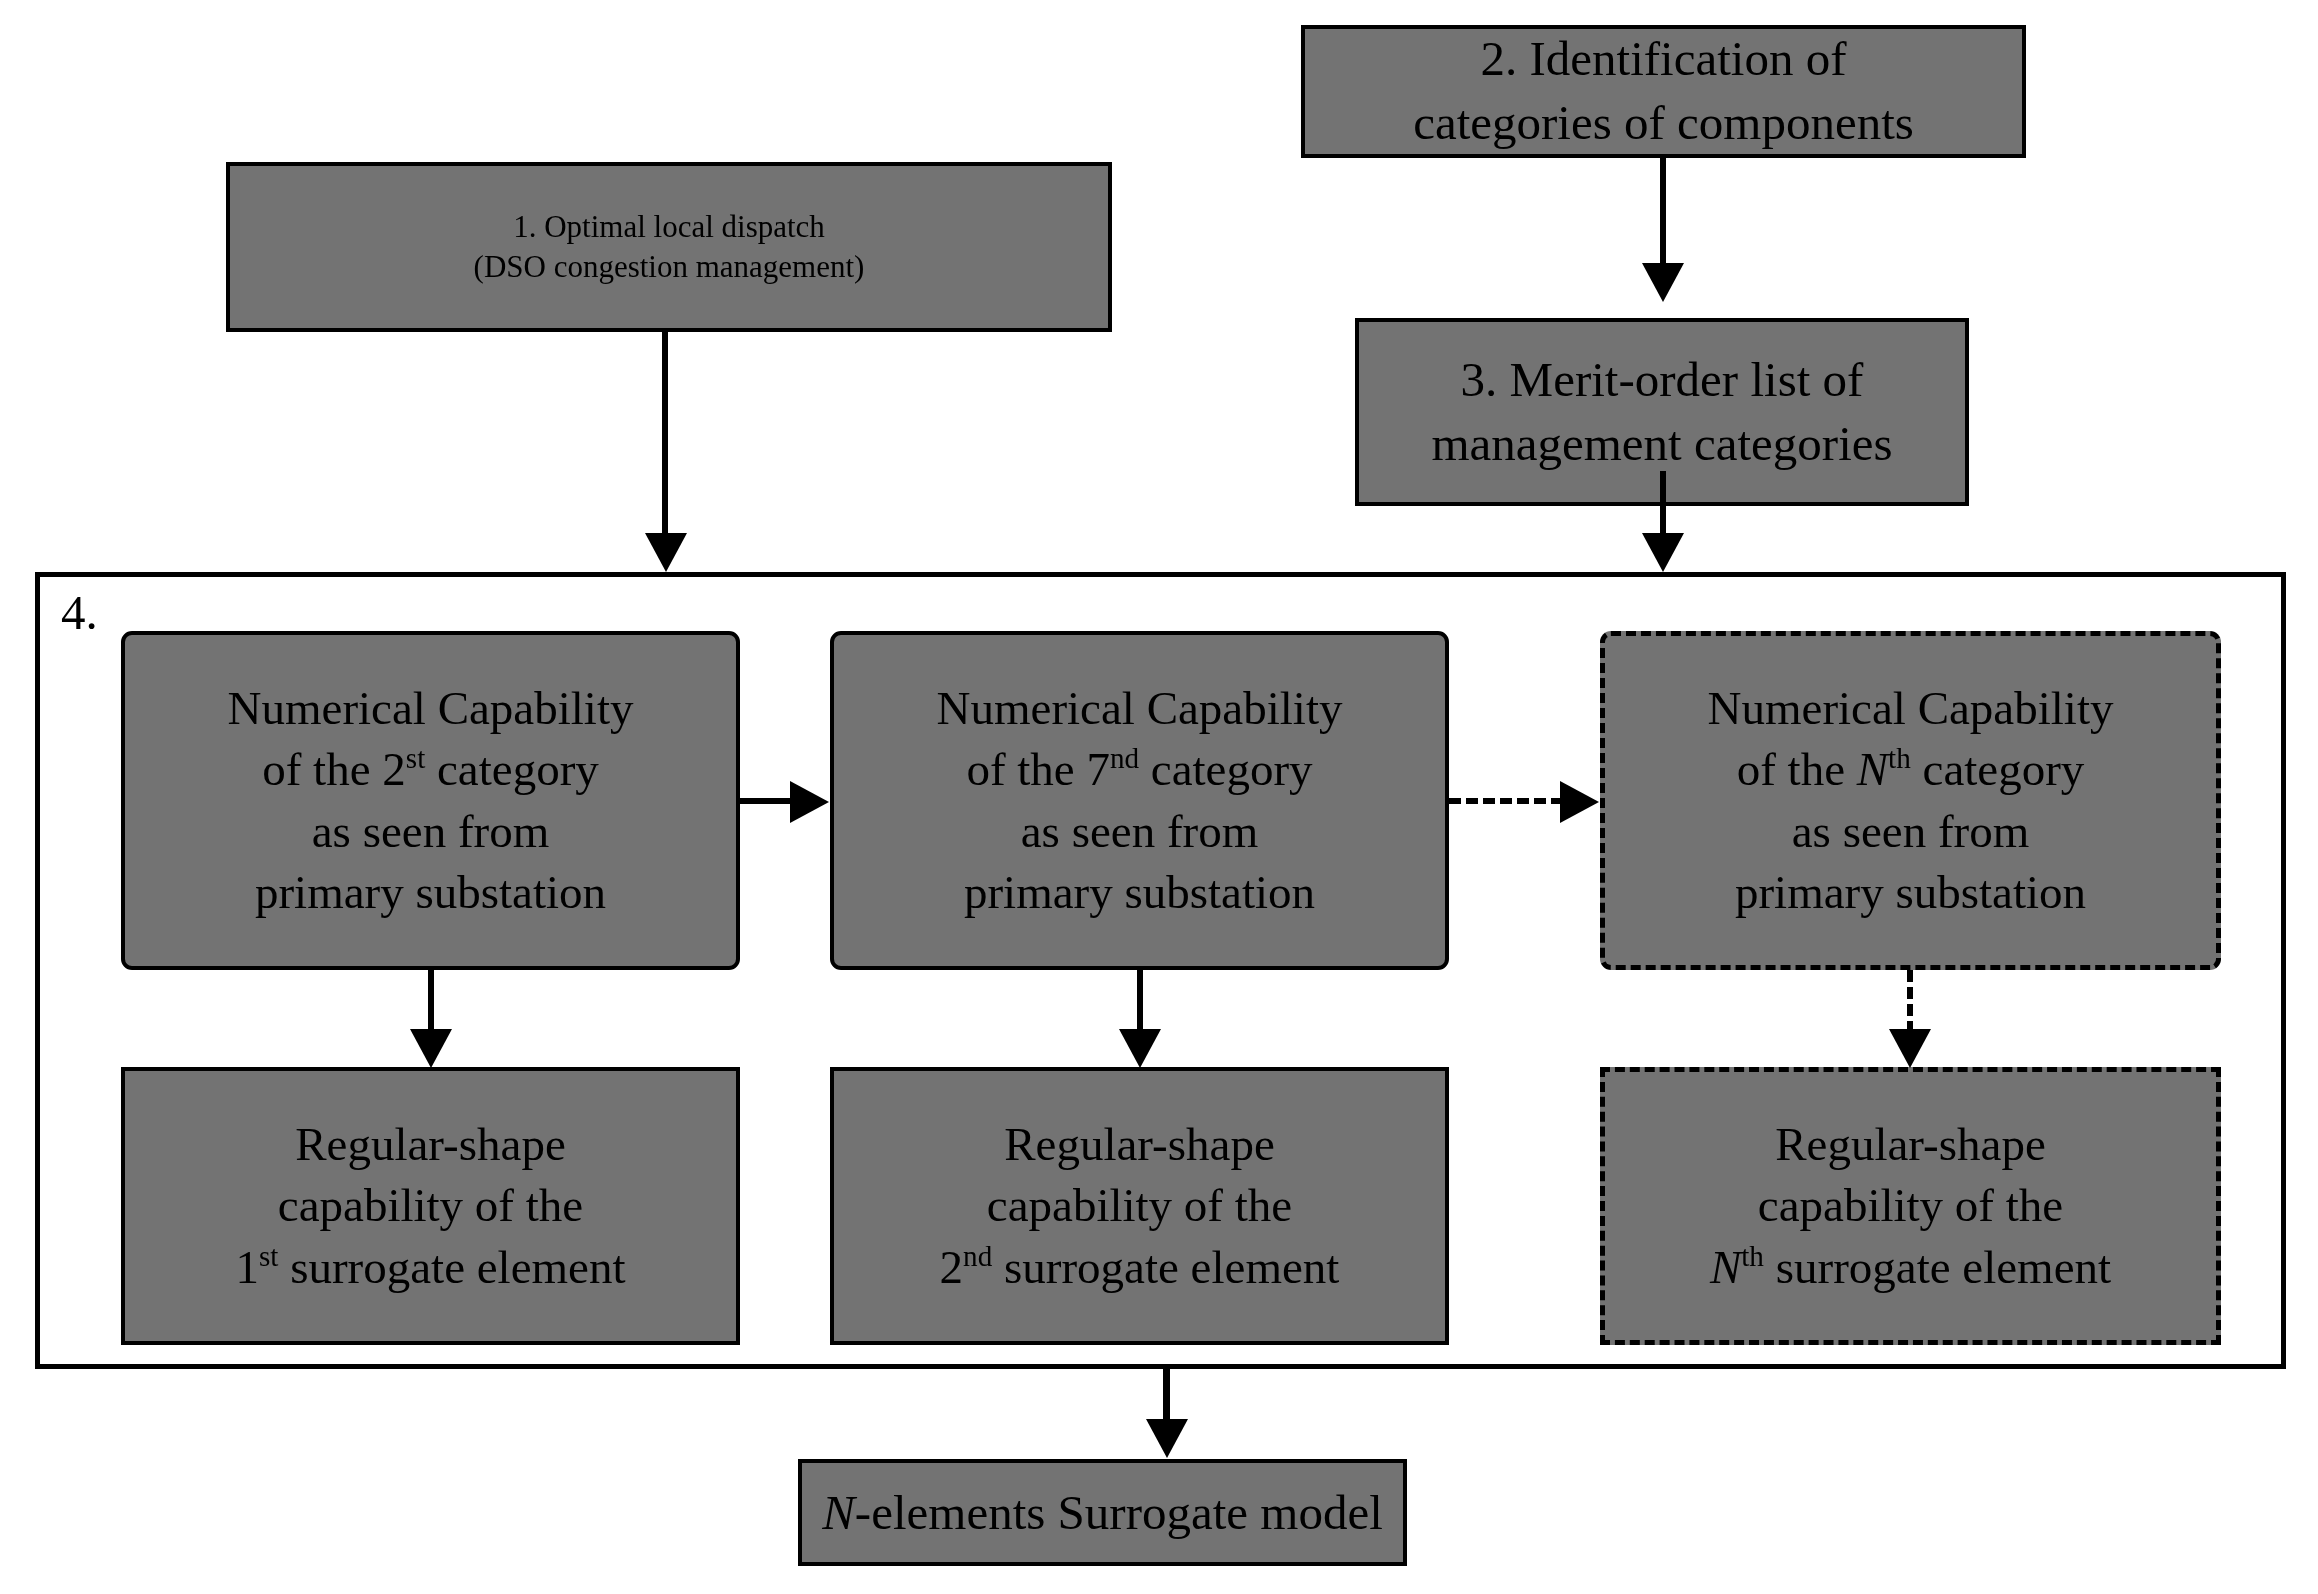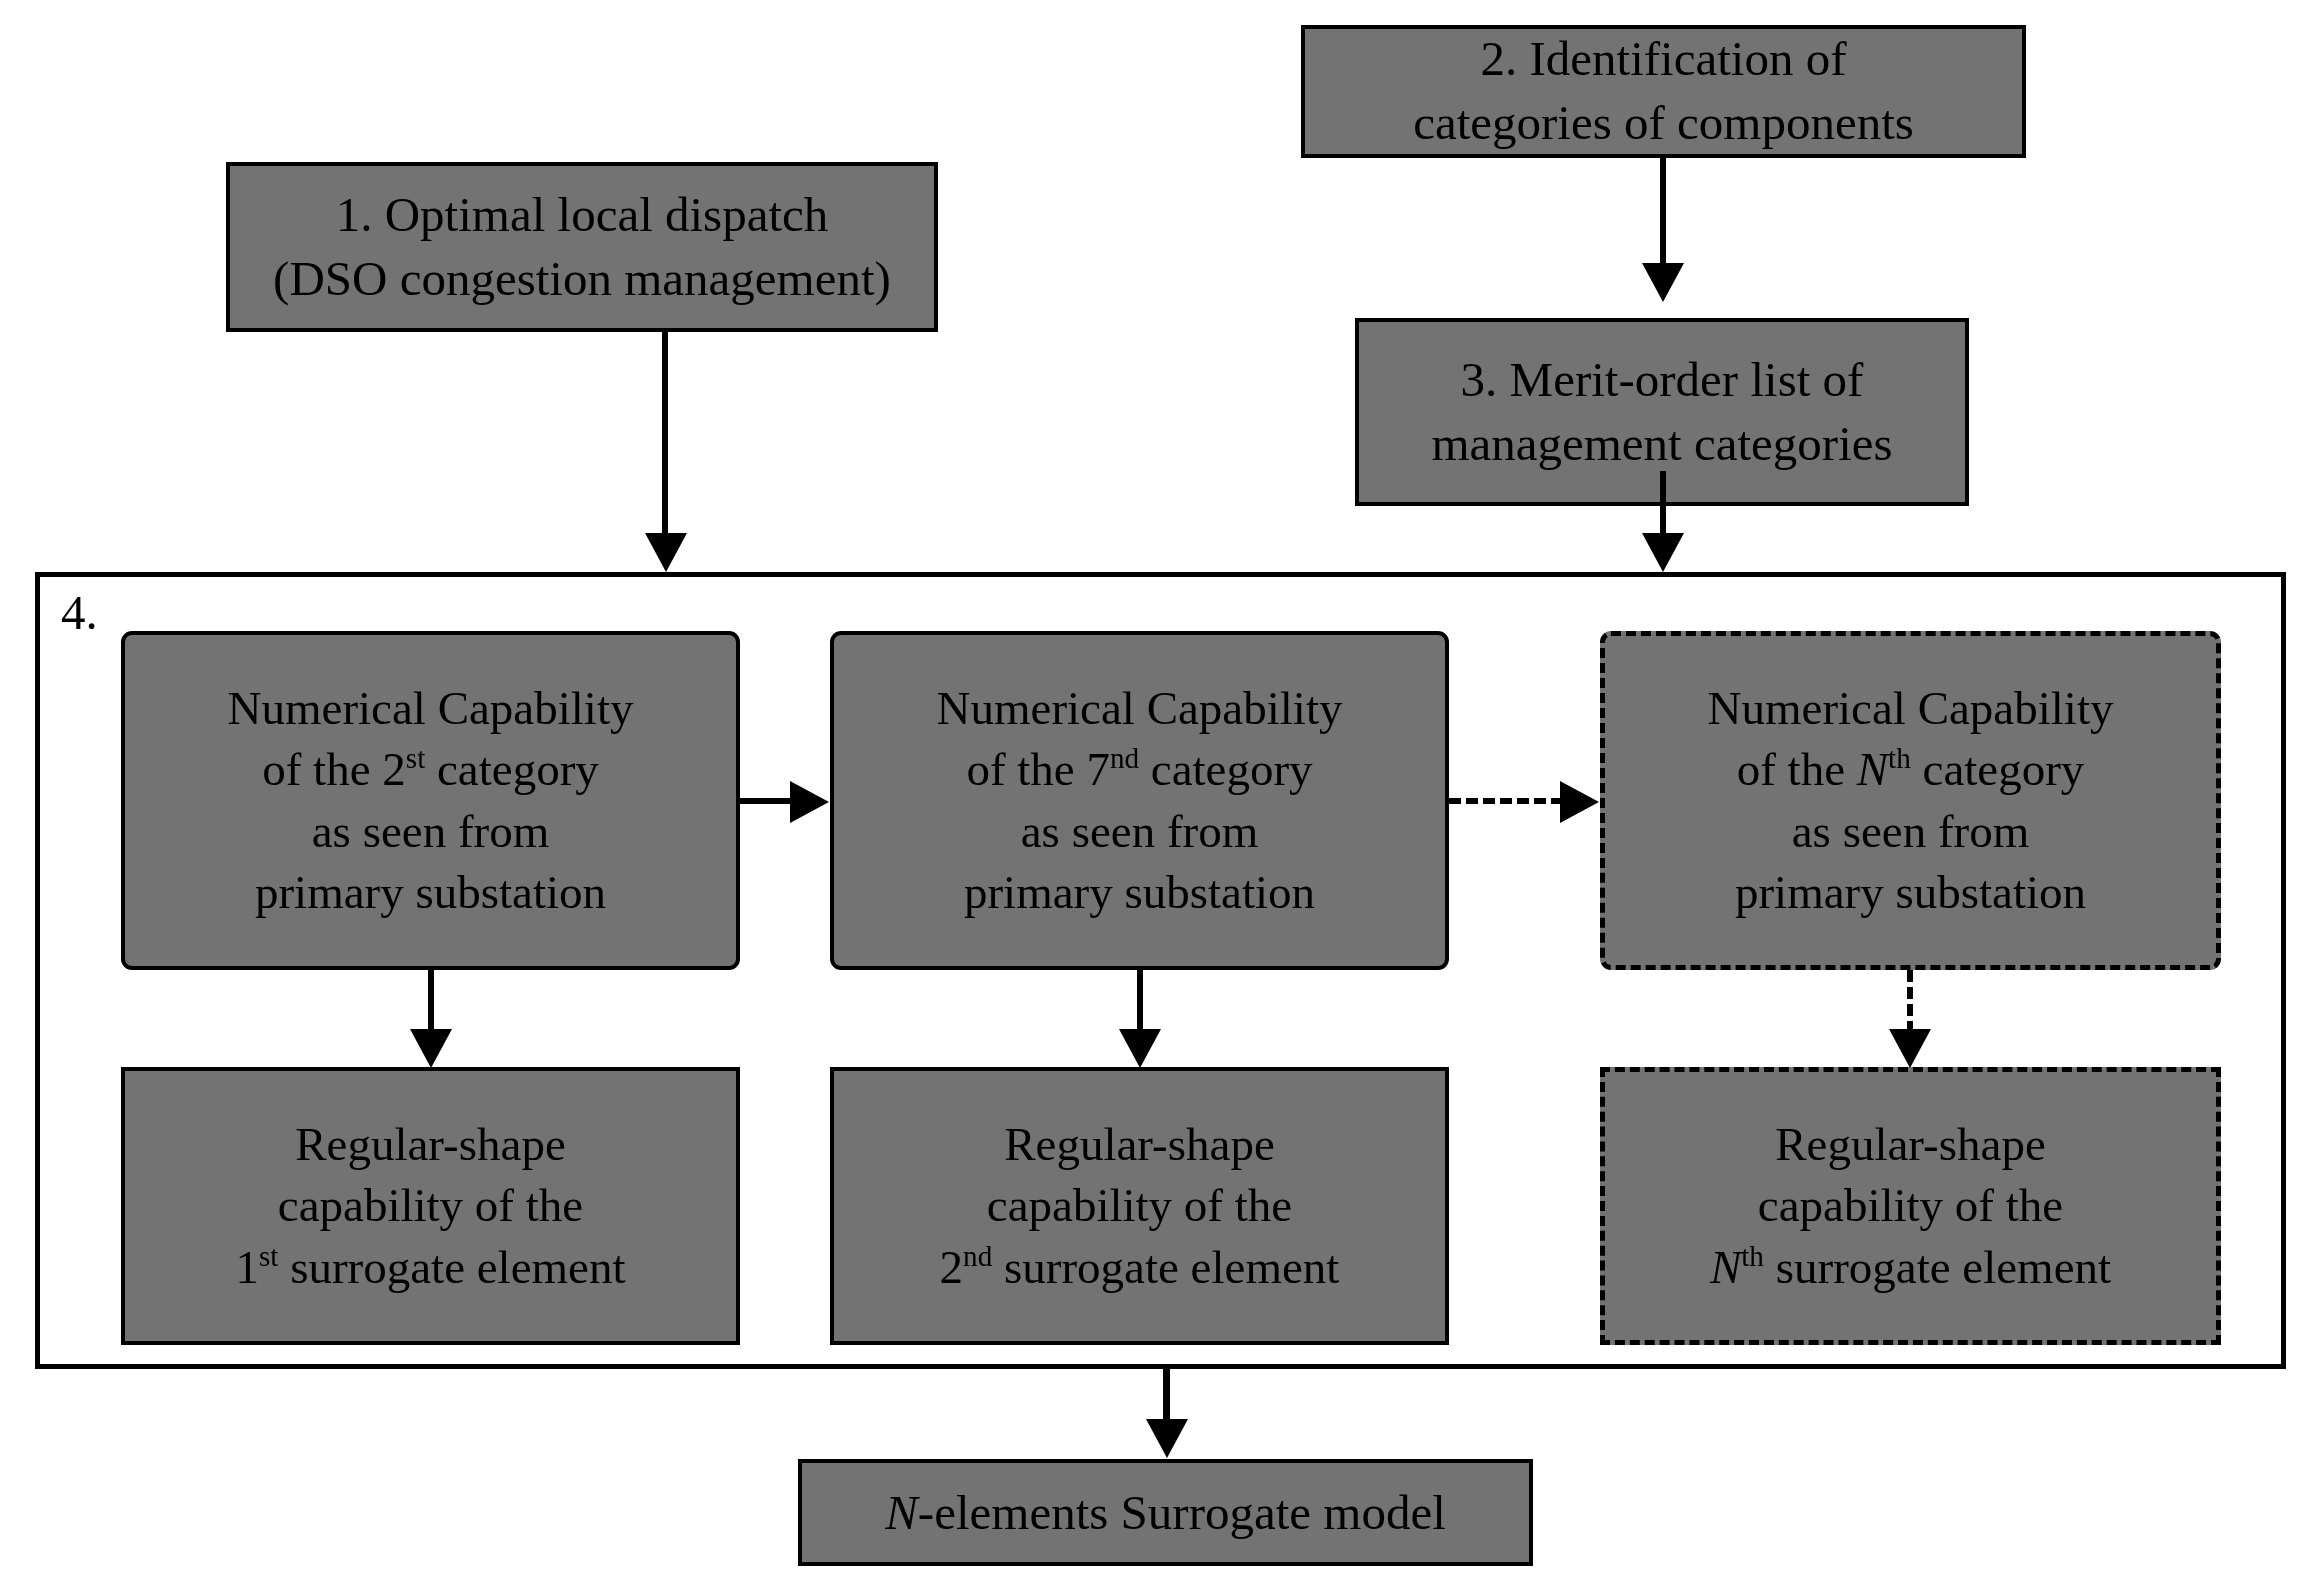--- a/index.html
+++ b/index.html
@@ -30,22 +30,22 @@
   .box.dashed {
     border-style: dashed;
     border-width: 5.3px;
   }
   .box .txt { width: 100%; padding: 0 8.8px; }
   sup { font-size: 0.62em; vertical-align: super; line-height: 0; }
   .ital { font-style: italic; }
 
   
   #box-optimal-dispatch {
-    left: 226px; top: 162px; width: 712px; height: 170px;
-    font-size: 49px;
+    left: 226px; top: 162px; width: 886px; height: 170px;
+    font-size: 31px;
   }
   #box-identify-categories {
     left: 1301px; top: 24.6px; width: 725px; height: 133px;
     font-size: 49px;
   }
   #box-merit-order {
     left: 1355px; top: 318px; width: 614px; height: 188px;
     font-size: 49px;
   }
 
@@ -72,21 +72,21 @@
   .surr-box {
     position: absolute;
     top: 490px; width: 619px; height: 278px;
     font-size: 47px;
   }
   .col-1 { left: 81px; }
   .col-2 { left: 790px; }
   .col-3 { left: 1560px; width: 621px; }
 
   #box-final-model {
-    left: 798px; top: 1459px; width: 735px; height: 107px;
+    left: 798px; top: 1459px; width: 609px; height: 107px;
     font-size: 49px;
   }
 
   
   .vline {
     position: absolute;
     width: 6.1px;
     background: #000;
   }
   .hline {

